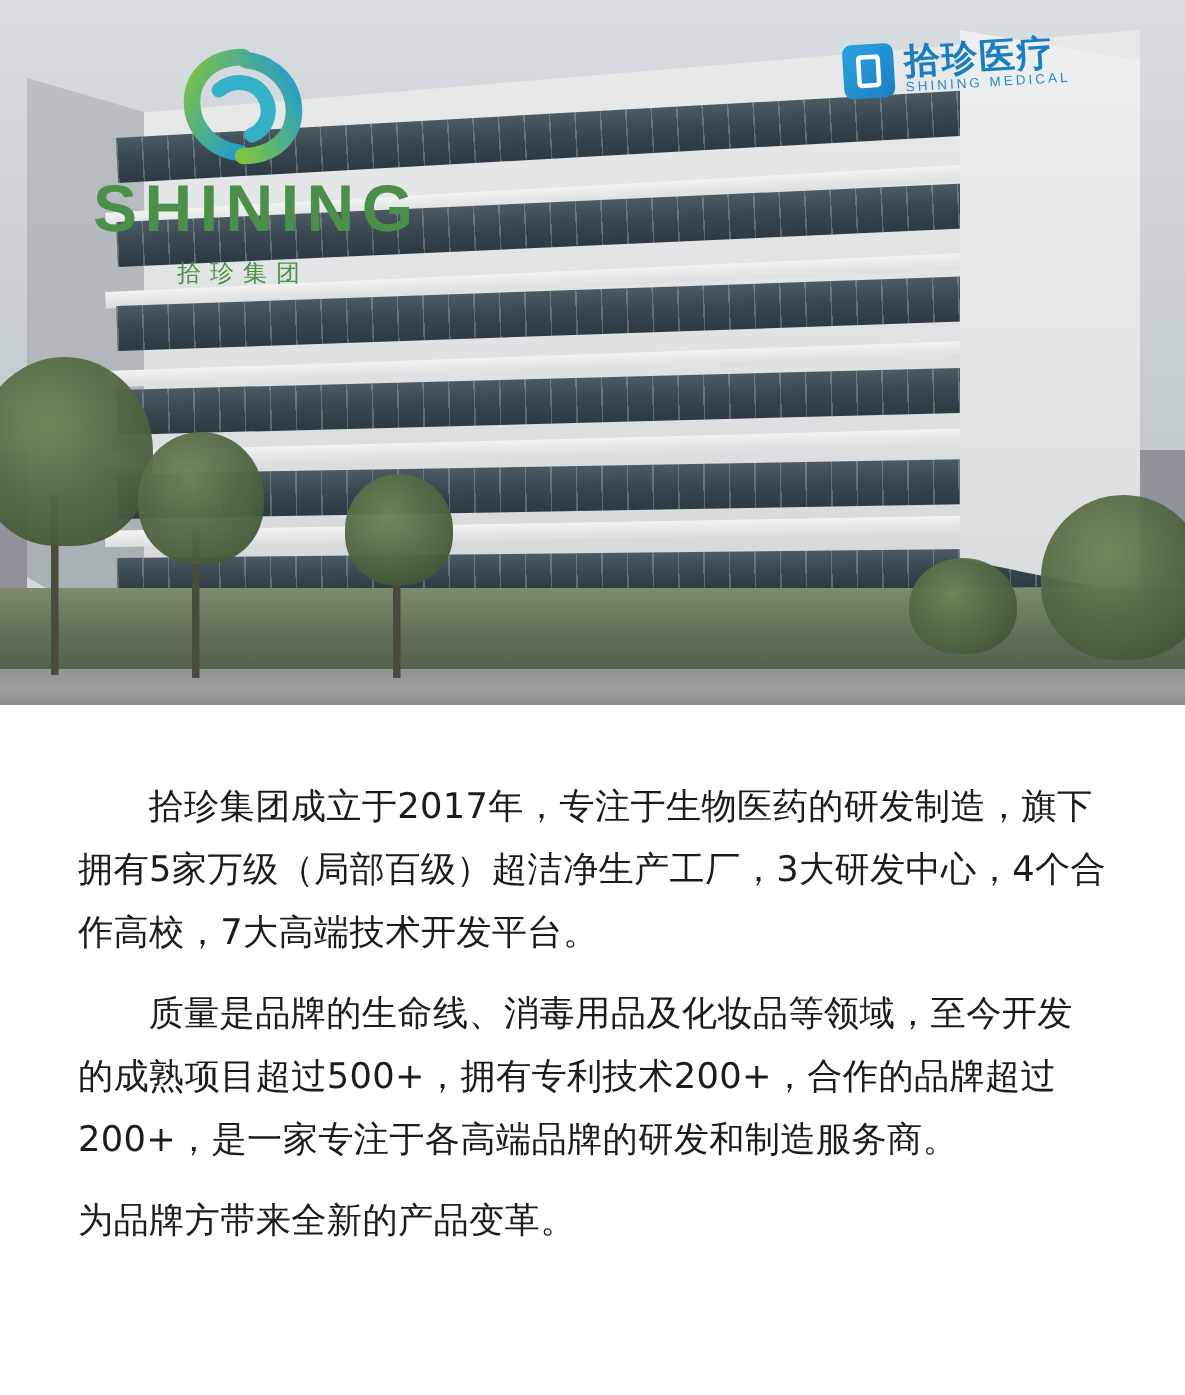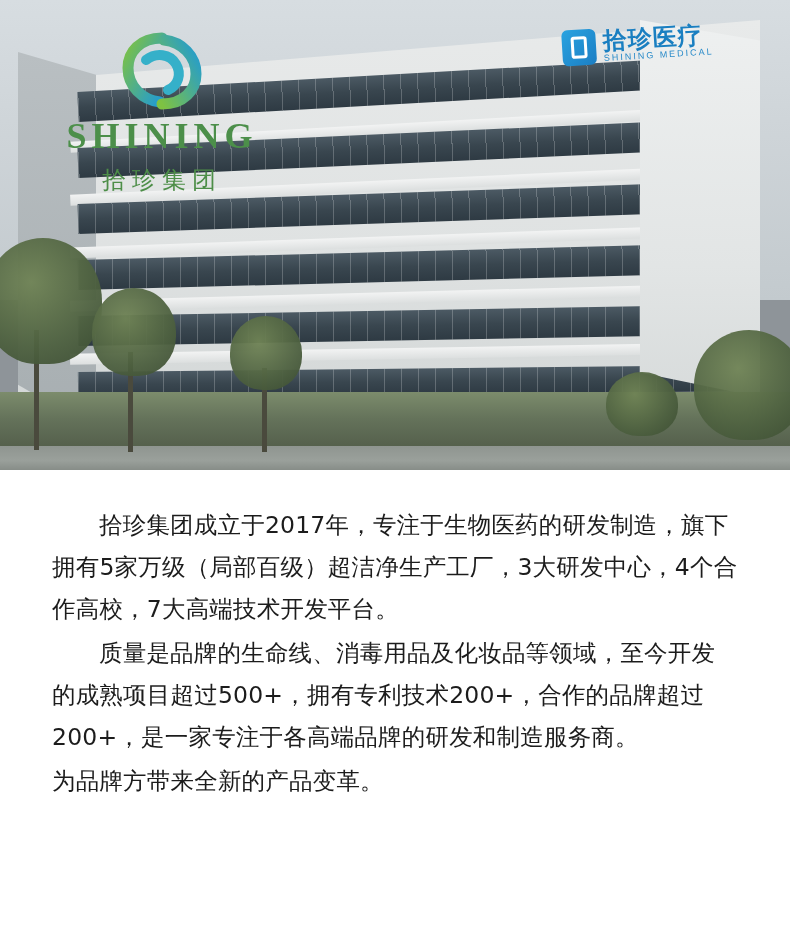--- a/index.html
+++ b/index.html
@@ -125,31 +125,31 @@
     text-align: center;
     user-select: none;
   }
   .logo-mark {
     width: 92px;
     height: 82px;
     margin: 0 auto 6px auto;
     position: relative;
   }
   .logo-word {
-    font-family: Liberation Serif, serif;
+    font-family: Liberation Sans, sans-serif;
     font-weight: bold;
-    font-size: 36px;
+    font-size: 44px;
     letter-spacing: 5px;
     color: #4c8f4a;
     line-height: 1;
   }
   .logo-sub {
     margin-top: 10px;
     font-family: "DejaVu Sans", sans-serif;
-    font-size: 24px;
+    font-size: 16px;
     letter-spacing: 6px;
     color: #4d8e48;
   }
 
   
   .signage {
     position: absolute;
     right: 78px;
     top: 18px;
     width: 150px;
@@ -203,21 +203,21 @@
     width: 790px;
     padding: 34px 52px 0 52px;
     box-sizing: border-box;
     background: #ffffff;
   }
   .para {
     font-family: "DejaVu Sans", sans-serif;
     font-size: 23.5px;
     line-height: 42px;
     color: #1c1c1c;
-    margin: 0 0 2px 0;
+    margin: 12px 0 2px 0;
     text-indent: 2em;
     letter-spacing: 0.2px;
   }
   .para.no-indent {
     text-indent: 0;
   }
 </style>
 </head>
 <body>
 

